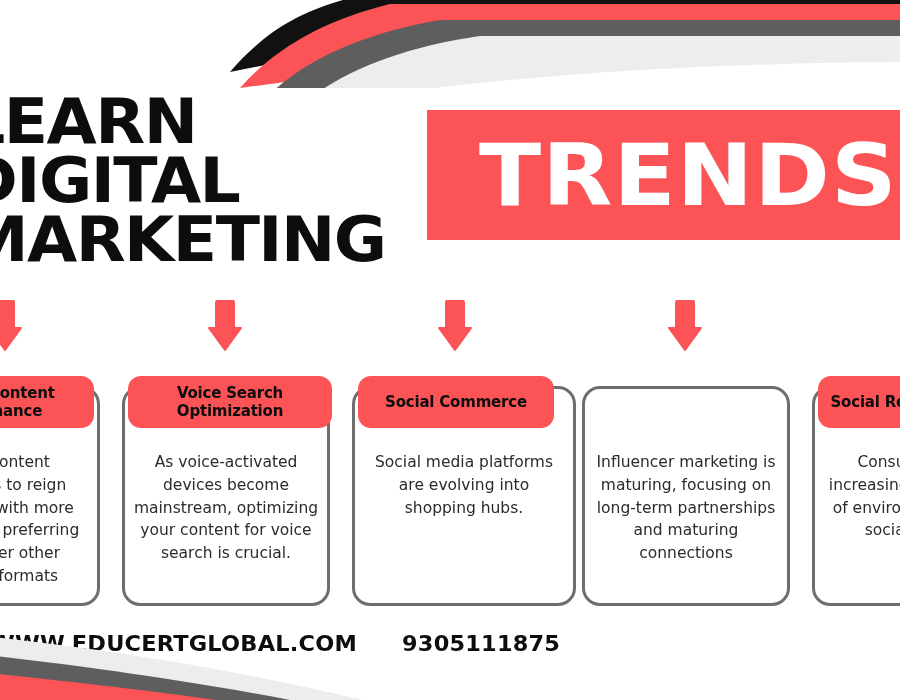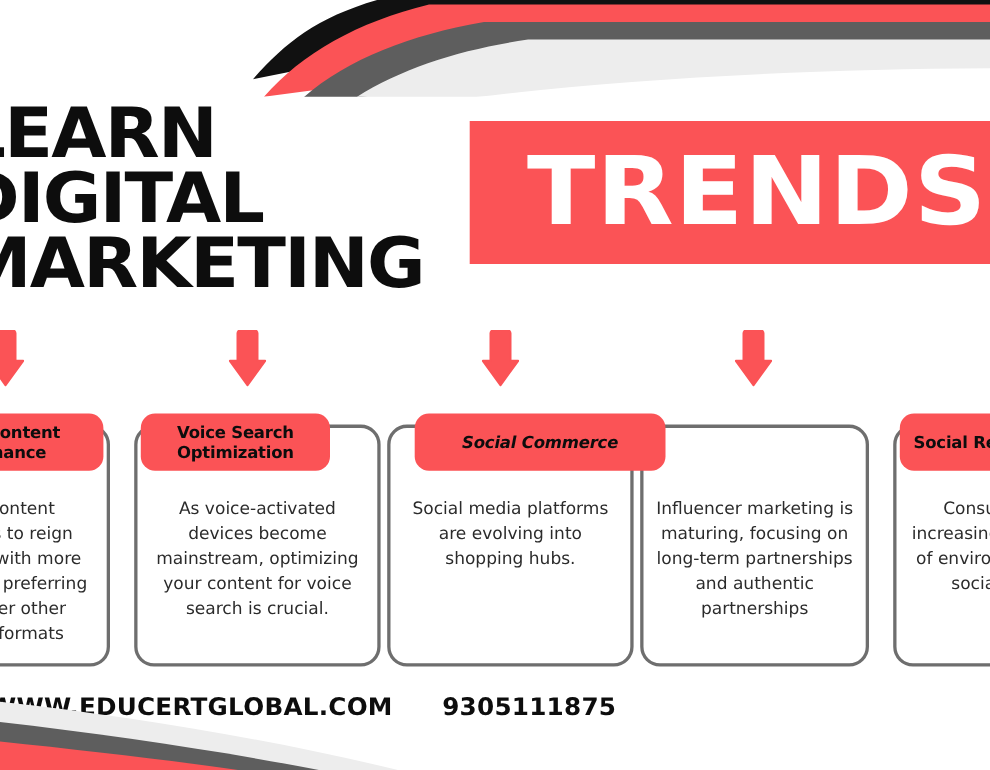--- a/index.html
+++ b/index.html
@@ -197,36 +197,36 @@
     <path d="M 11,0 L 23,0 A 3,3 0 0 1 26,3 L 26,28 L 33,28 L 17,50 L 1,28 L 8,28 L 8,3 A 3,3 0 0 1 11,0 Z" fill="#fb5356" stroke="#fb5356" stroke-width="2" stroke-linejoin="round"></path>
   </svg>
 
   <div class="card" style="left:-108px; width:208px;">
     <div class="card-body">Video content continues to reign supreme, with more consumers preferring video over other content formats</div>
   </div>
   <div class="card-header" style="left:-102px; width:196px;">
     <span class="ch-text">Video Content Dominance</span>
   </div>
 
-  <div class="card" style="left:122px; width:224px;">
+  <div class="card" style="left:122px; width:208px;">
     <div class="card-body">As voice-activated devices become mainstream, optimizing your content for voice search is crucial.</div>
   </div>
-  <div class="card-header" style="left:128px; width:172px;">
+  <div class="card-header" style="left:128px; width:204px;">
     <span class="ch-text">Voice Search Optimization</span>
   </div>
 
   <div class="card" style="left:352px; width:224px;">
     <div class="card-body">Social media platforms are evolving into shopping hubs.</div>
   </div>
-  <div class="card-header" style="left:377px; width:228px;font-style:italic;">
+  <div class="card-header" style="left:358px; width:196px;">
     <span class="ch-text">Social Commerce</span>
   </div>
 
   <div class="card" style="left:582px; width:208px;">
-    <div class="card-body">Influencer marketing is maturing, focusing on long-term partnerships and authentic partnerships</div>
+    <div class="card-body">Influencer marketing is maturing, focusing on long-term partnerships and maturing connections</div>
   </div>
 
   <div class="card" style="left:812px; width:208px;">
     <div class="card-body">Consumers are increasingly conscious of environmental and social impact</div>
   </div>
   <div class="card-header" style="left:818px; width:196px;">
     <span class="ch-text">Social Responsibility</span>
   </div>
 
   <div id="footer">

